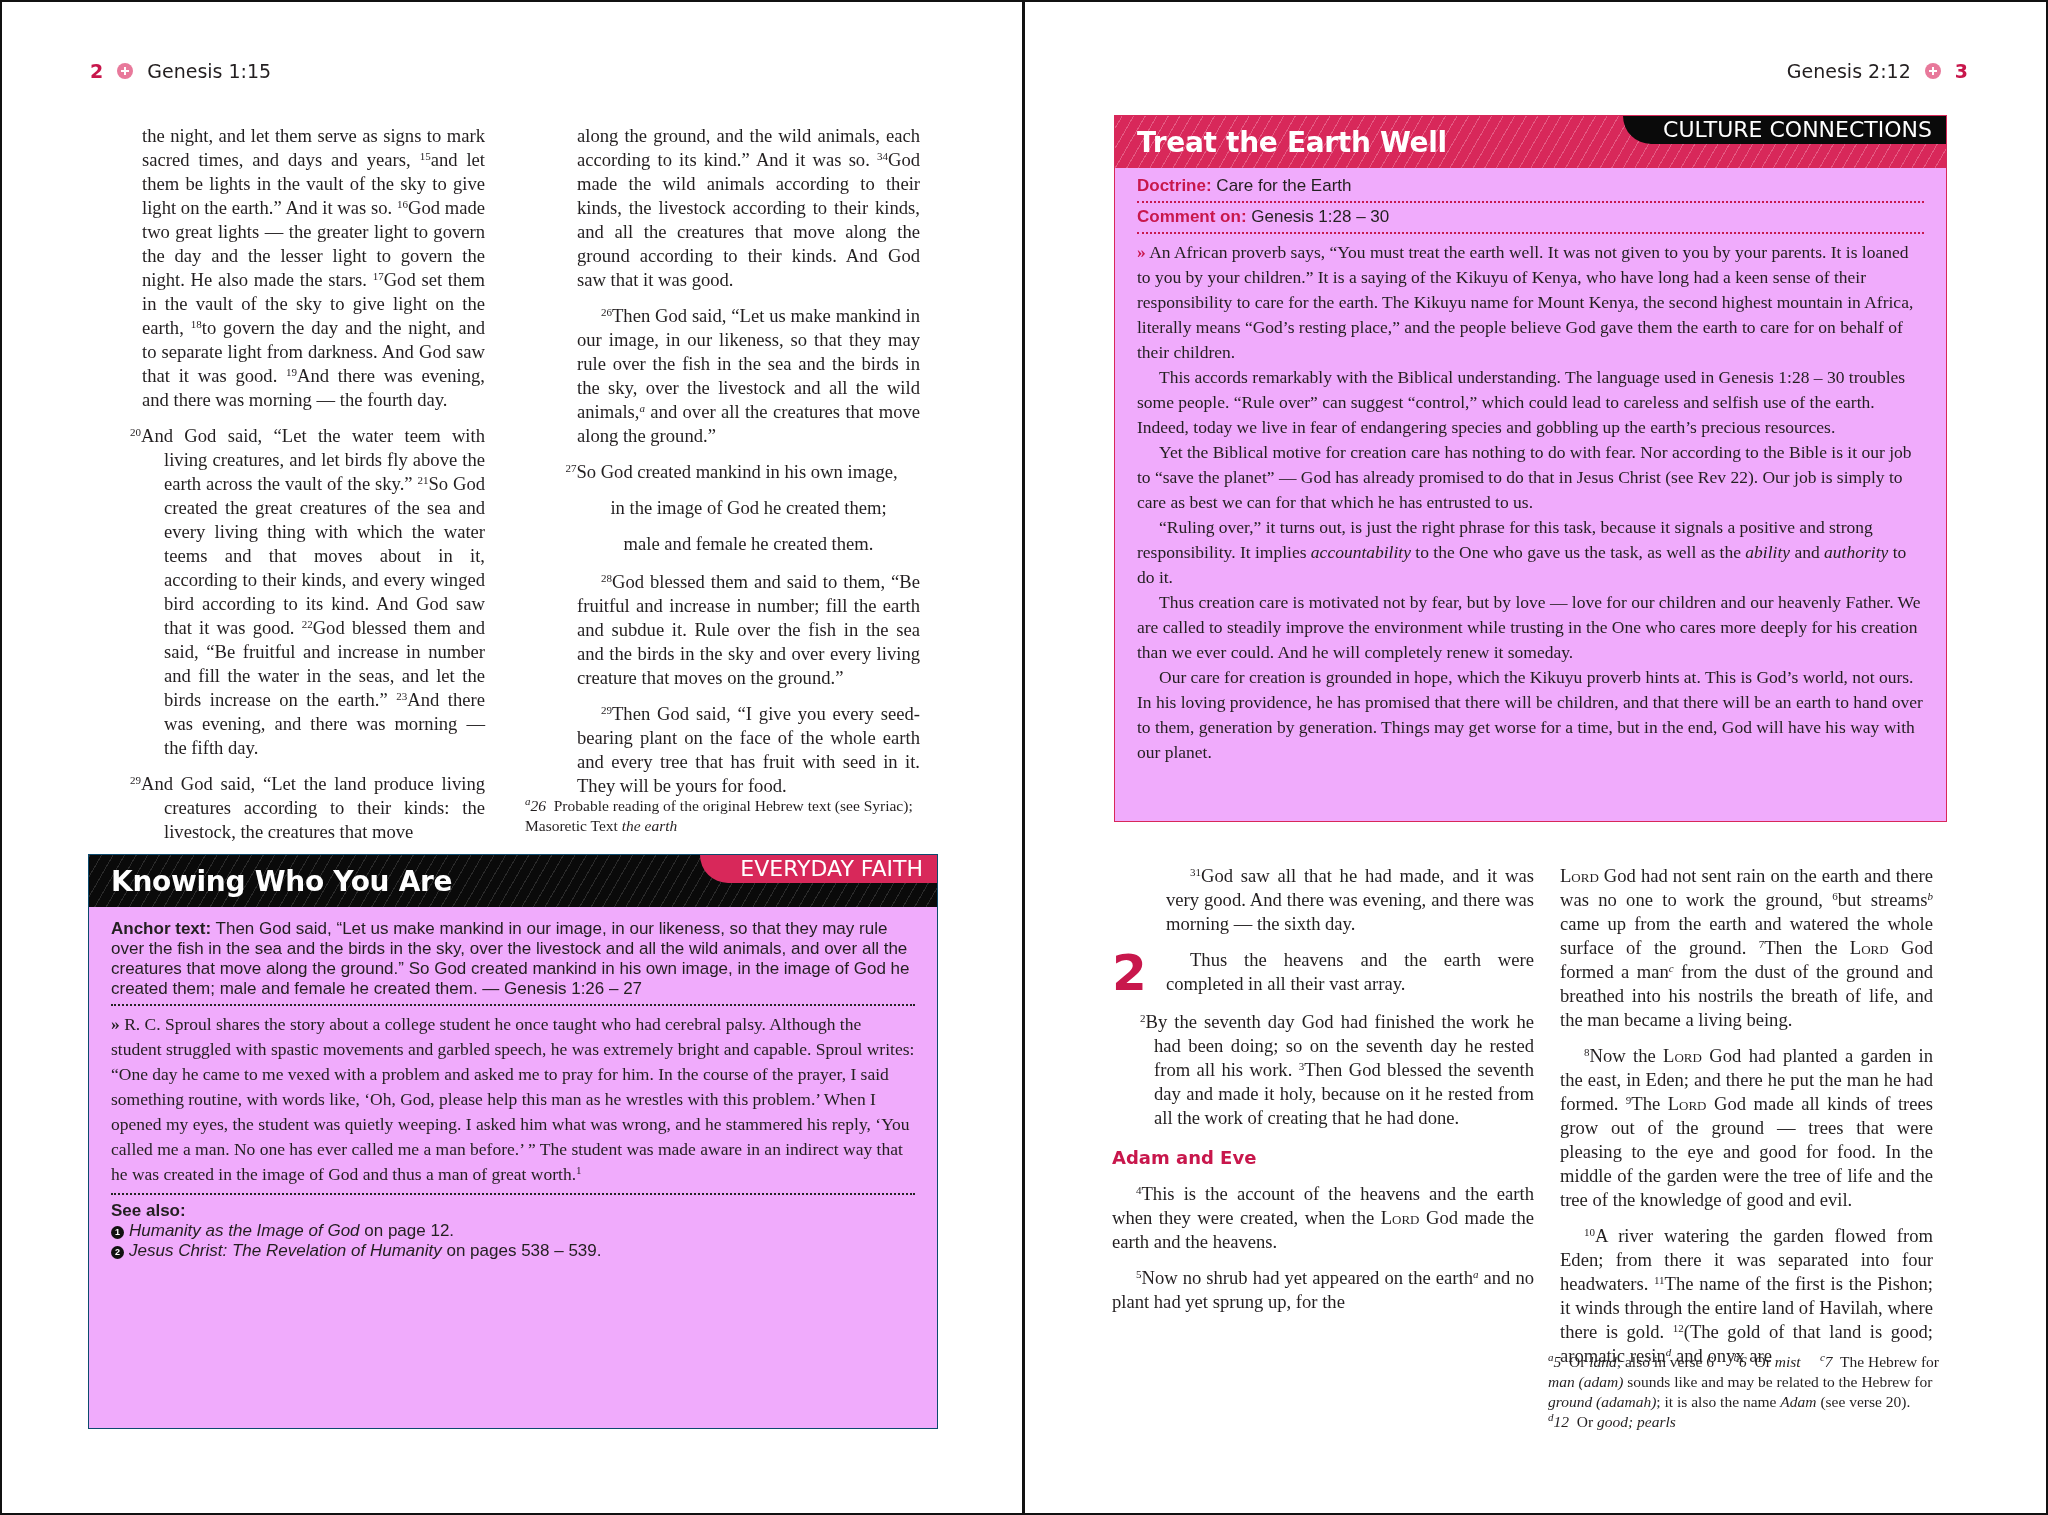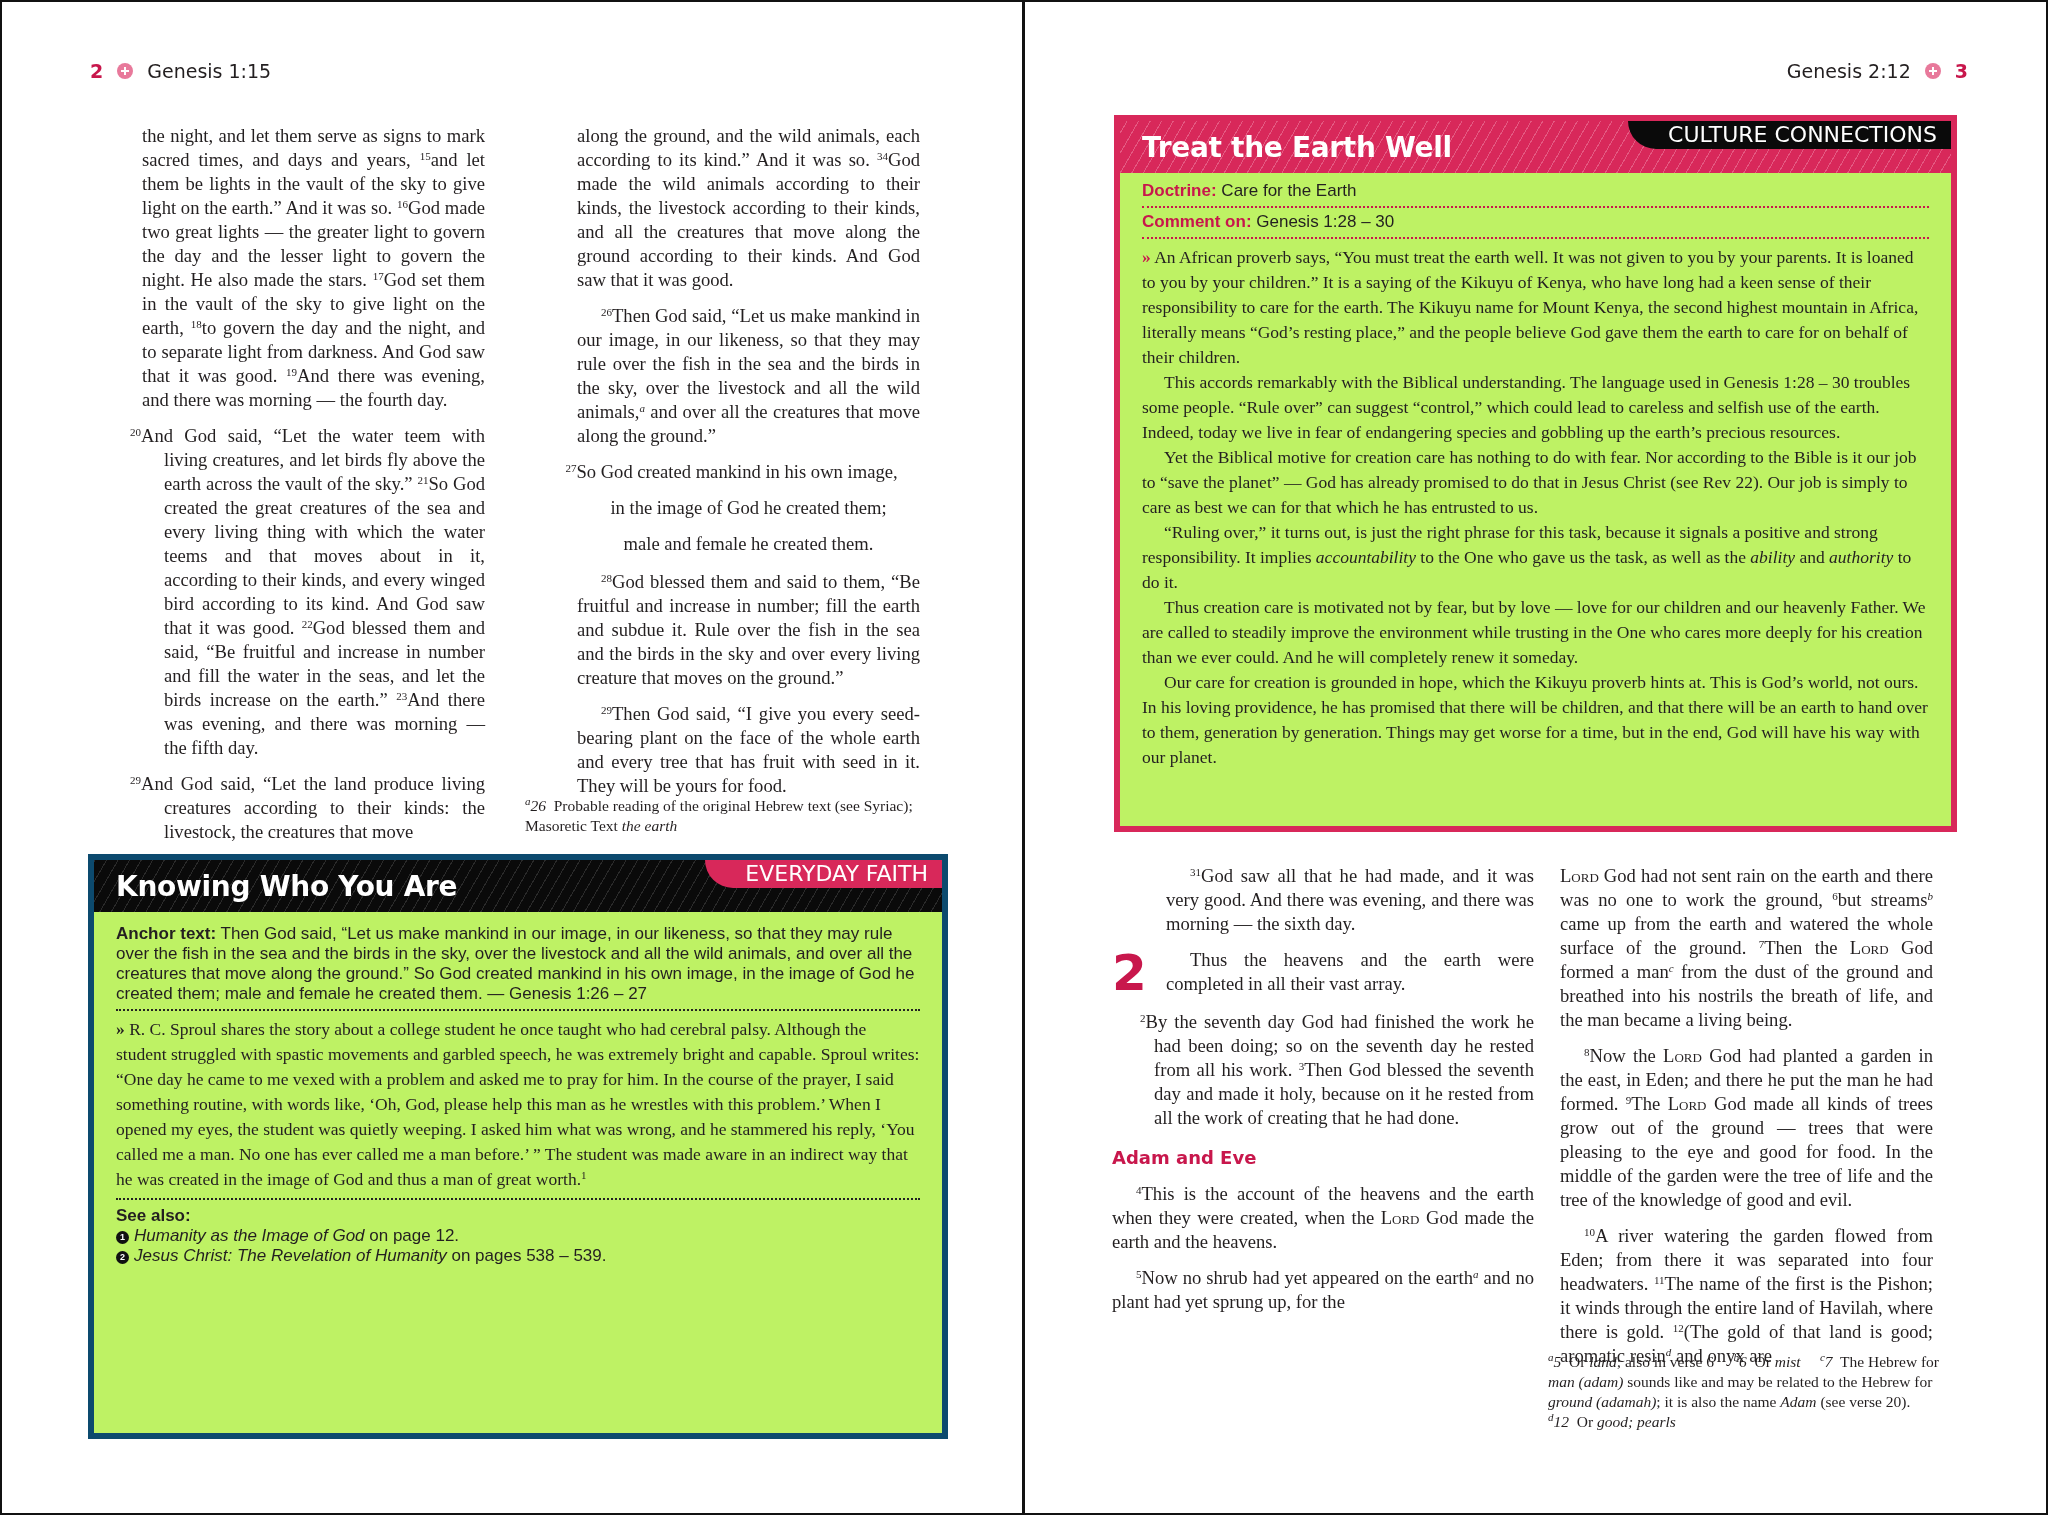--- a/index.html
+++ b/index.html
@@ -21,21 +21,21 @@
   .col p { margin: 12px; }
   .col .ind { text-indent: 24px; }
   .col .hang { padding-left: 34px; text-indent: -34px; }
   .col .gap { margin-top: 10px; }
   sup.v { font-size: 11px; vertical-align: 6px; line-height: 0; }
   sup.fn { font-size: 11px; vertical-align: 6px; font-style: italic; line-height: 0; }
   .sc { font-variant: small-caps; }
 
   .fnote { position: absolute; font-size: 15.5px; line-height: 20px; }
 
-  .box { position: absolute; border: 6px solid #0c4a6e; background: #bef264; }
+  .box { position: absolute; border: 1px solid #0c4a6e; background: #f0abfc; }
   .box .hdr { position: relative; height: 52px; overflow: hidden; }
   .hdr.black { background: repeating-linear-gradient(-60deg, #0a0a0a 0 9px, #2a2a2a 9px 10px); }
   .hdr.pink { background: repeating-linear-gradient(-60deg, #d8285a 0 9px, #e45a82 9px 10px); }
   .box .hdr .title { position: absolute; left: 22px; top: 10px; font-family: "DejaVu Sans", sans-serif; font-weight: bold; font-size: 28px; color: #fff; letter-spacing: -0.3px; }
   .box .tag { position: absolute; right: 0; top: 0; height: 28px; padding: 0 14px 0 40px; font-family: "DejaVu Sans", sans-serif; font-size: 22px; line-height: 28px; color: #fff; border-bottom-left-radius: 30px; }
   .tag.pinktag { background: #d8285a; }
   .tag.blacktag { background: #0a0a0a; }
   .box .body { padding: 8px 22px 10px 22px; font-family: "Liberation Sans", sans-serif; font-size: 17px; line-height: 20px; }
   .field { padding: 4px 0 5px 0; }
   .field.dot { border-bottom: 2px dotted #222; }

